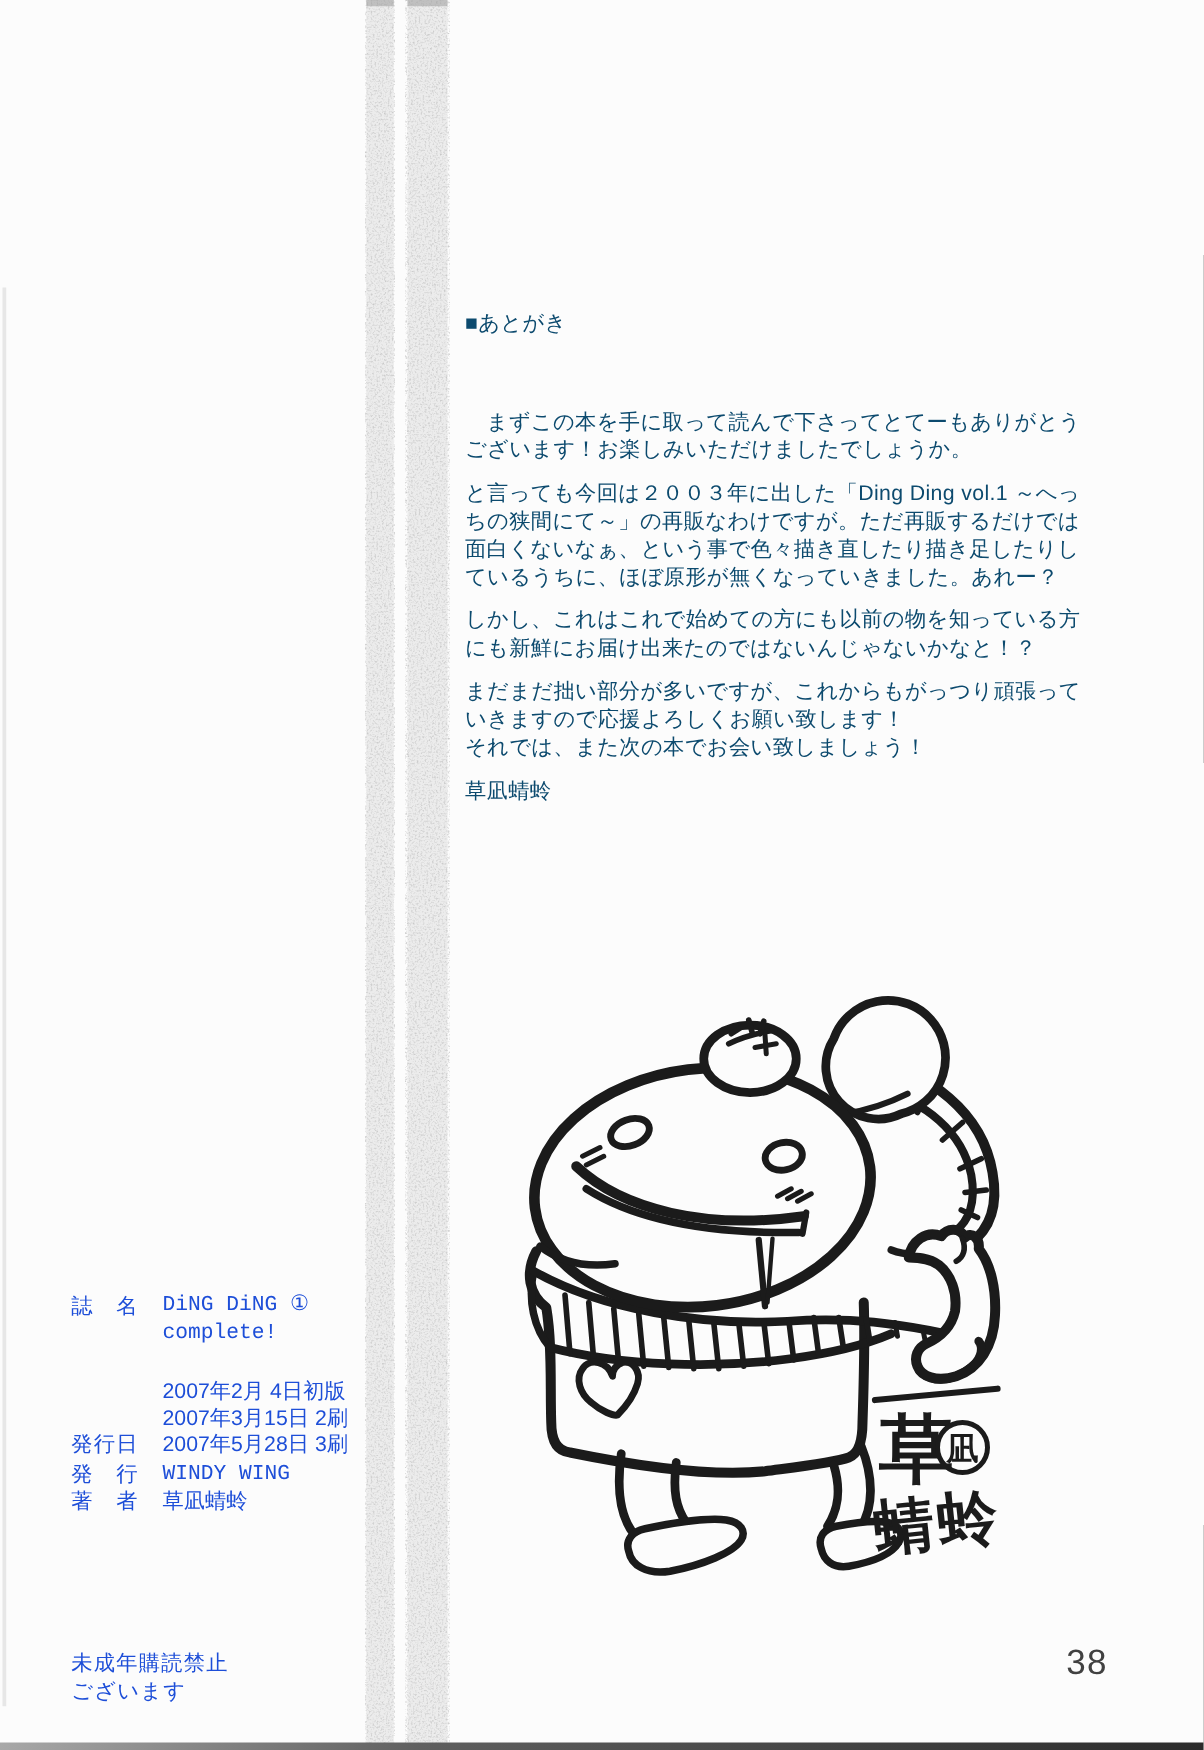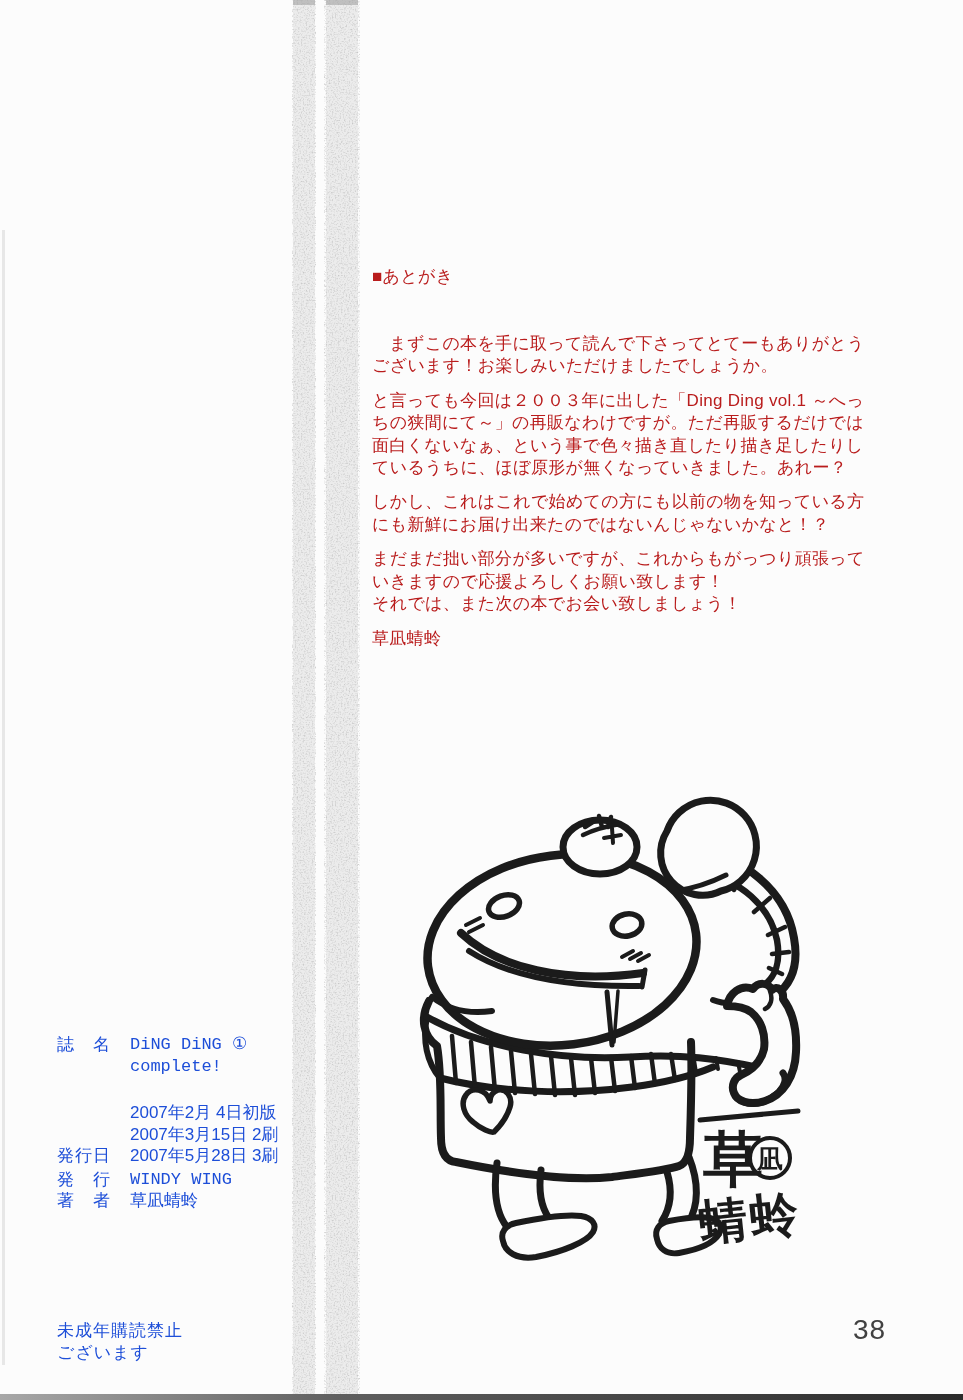--- a/index.html
+++ b/index.html
@@ -4,25 +4,25 @@
 <style>
   html,body{margin:0;padding:0;background:#888;}
   .page{
     position:relative;width:963px;height:1400px;margin:0 auto;
     background:#fcfcfc;overflow:hidden;
     font-family:"Liberation Sans","DejaVu Sans",sans-serif;
     color:#383838;
   }
   
   #afterword{
-    position:absolute;left:372px;top:221px;width:540px;
+    position:absolute;left:372px;top:203px;width:540px;
     font-size:17px;line-height:22.4px;letter-spacing:.3px;
-    color:#b91c1c;white-space:pre;
+    color:#0c4a6e;white-space:pre;
   }
-  #afterword .para{margin:0 0 12px 0;}
+  #afterword .para{margin:12px 0 12px 0;}
   #afterword .tline{min-height:22.4px;}
   
   #colophon{
     position:absolute;left:57px;top:991px;width:300px;
     font-size:17px;line-height:21.5px;color:#1d4ed8;white-space:pre;
   }
   .crow{display:flex;}
   .crow.mb-a{margin-bottom:25px;}
   .crow.mb-b{margin-bottom:2px;align-items:flex-end;}
   .clabel{width:73px;flex:none;letter-spacing:1px;}

